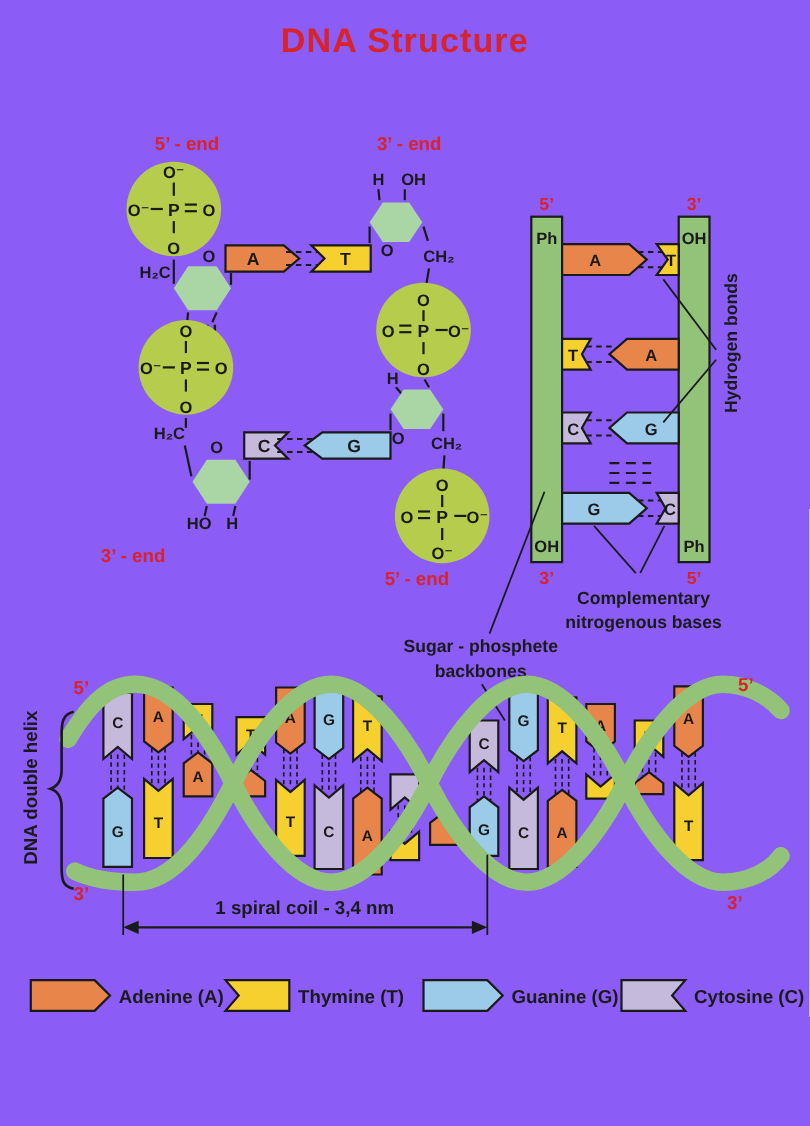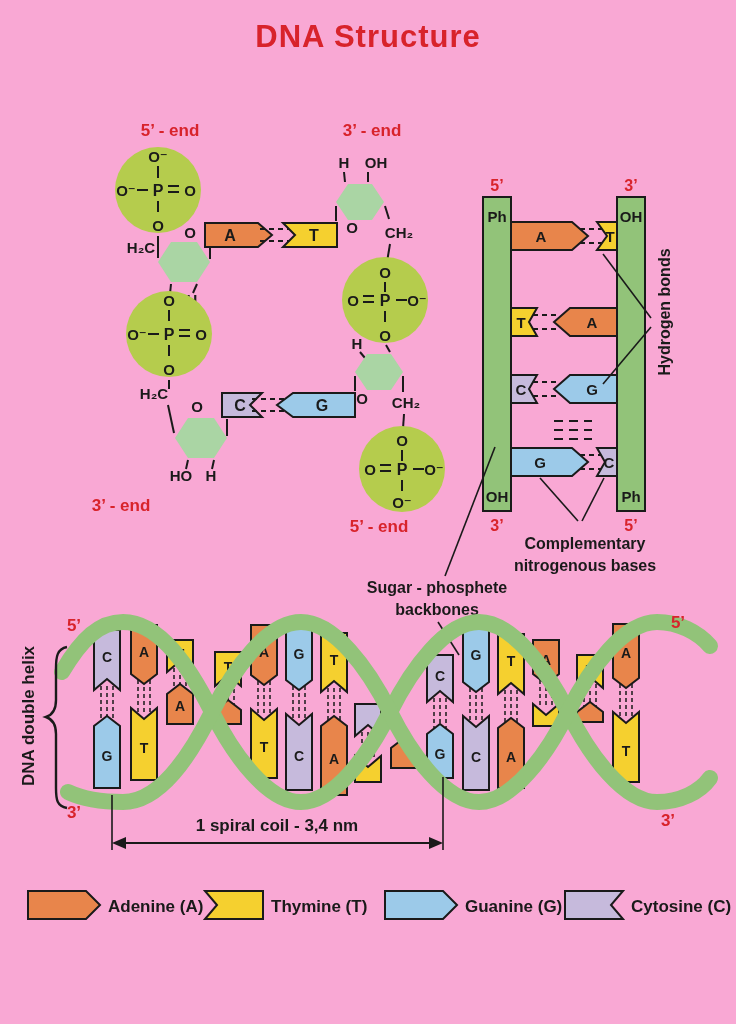--- a/index.html
+++ b/index.html
@@ -1,16 +1,16 @@
 <!DOCTYPE html>
 <html><head>
 <meta charset="utf-8">
 <style>
   html,body{margin:0;padding:0;background:#ffffff;}
-  .page{position:relative;width:736px;height:1024px;background:#f9a8d4;overflow:hidden;}
+  .page{position:relative;width:736px;height:1024px;background:#8b5cf6;overflow:hidden;}
   svg{display:block;font-family:"Liberation Sans","DejaVu Sans",sans-serif;}
   svg text{font-weight:bold;}.t15{font-size:15px}.t16{font-size:16px}.t17{font-size:17px}.t31{font-size:31px;letter-spacing:1px}
   .mid{text-anchor:middle}
   .bond{stroke:#1a1a1a;stroke-width:2;fill:none}
   .thin{stroke:#1a1a1a;stroke-width:1.6;fill:none}
   .shape{stroke:#1a1a1a;stroke-width:2}
   .dash{stroke:#1a1a1a;stroke-width:1.8;stroke-dasharray:5 4;fill:none}
   .dash2{stroke:#1a1a1a;stroke-width:2;stroke-dasharray:9 6;fill:none}
 </style>
 </head>

